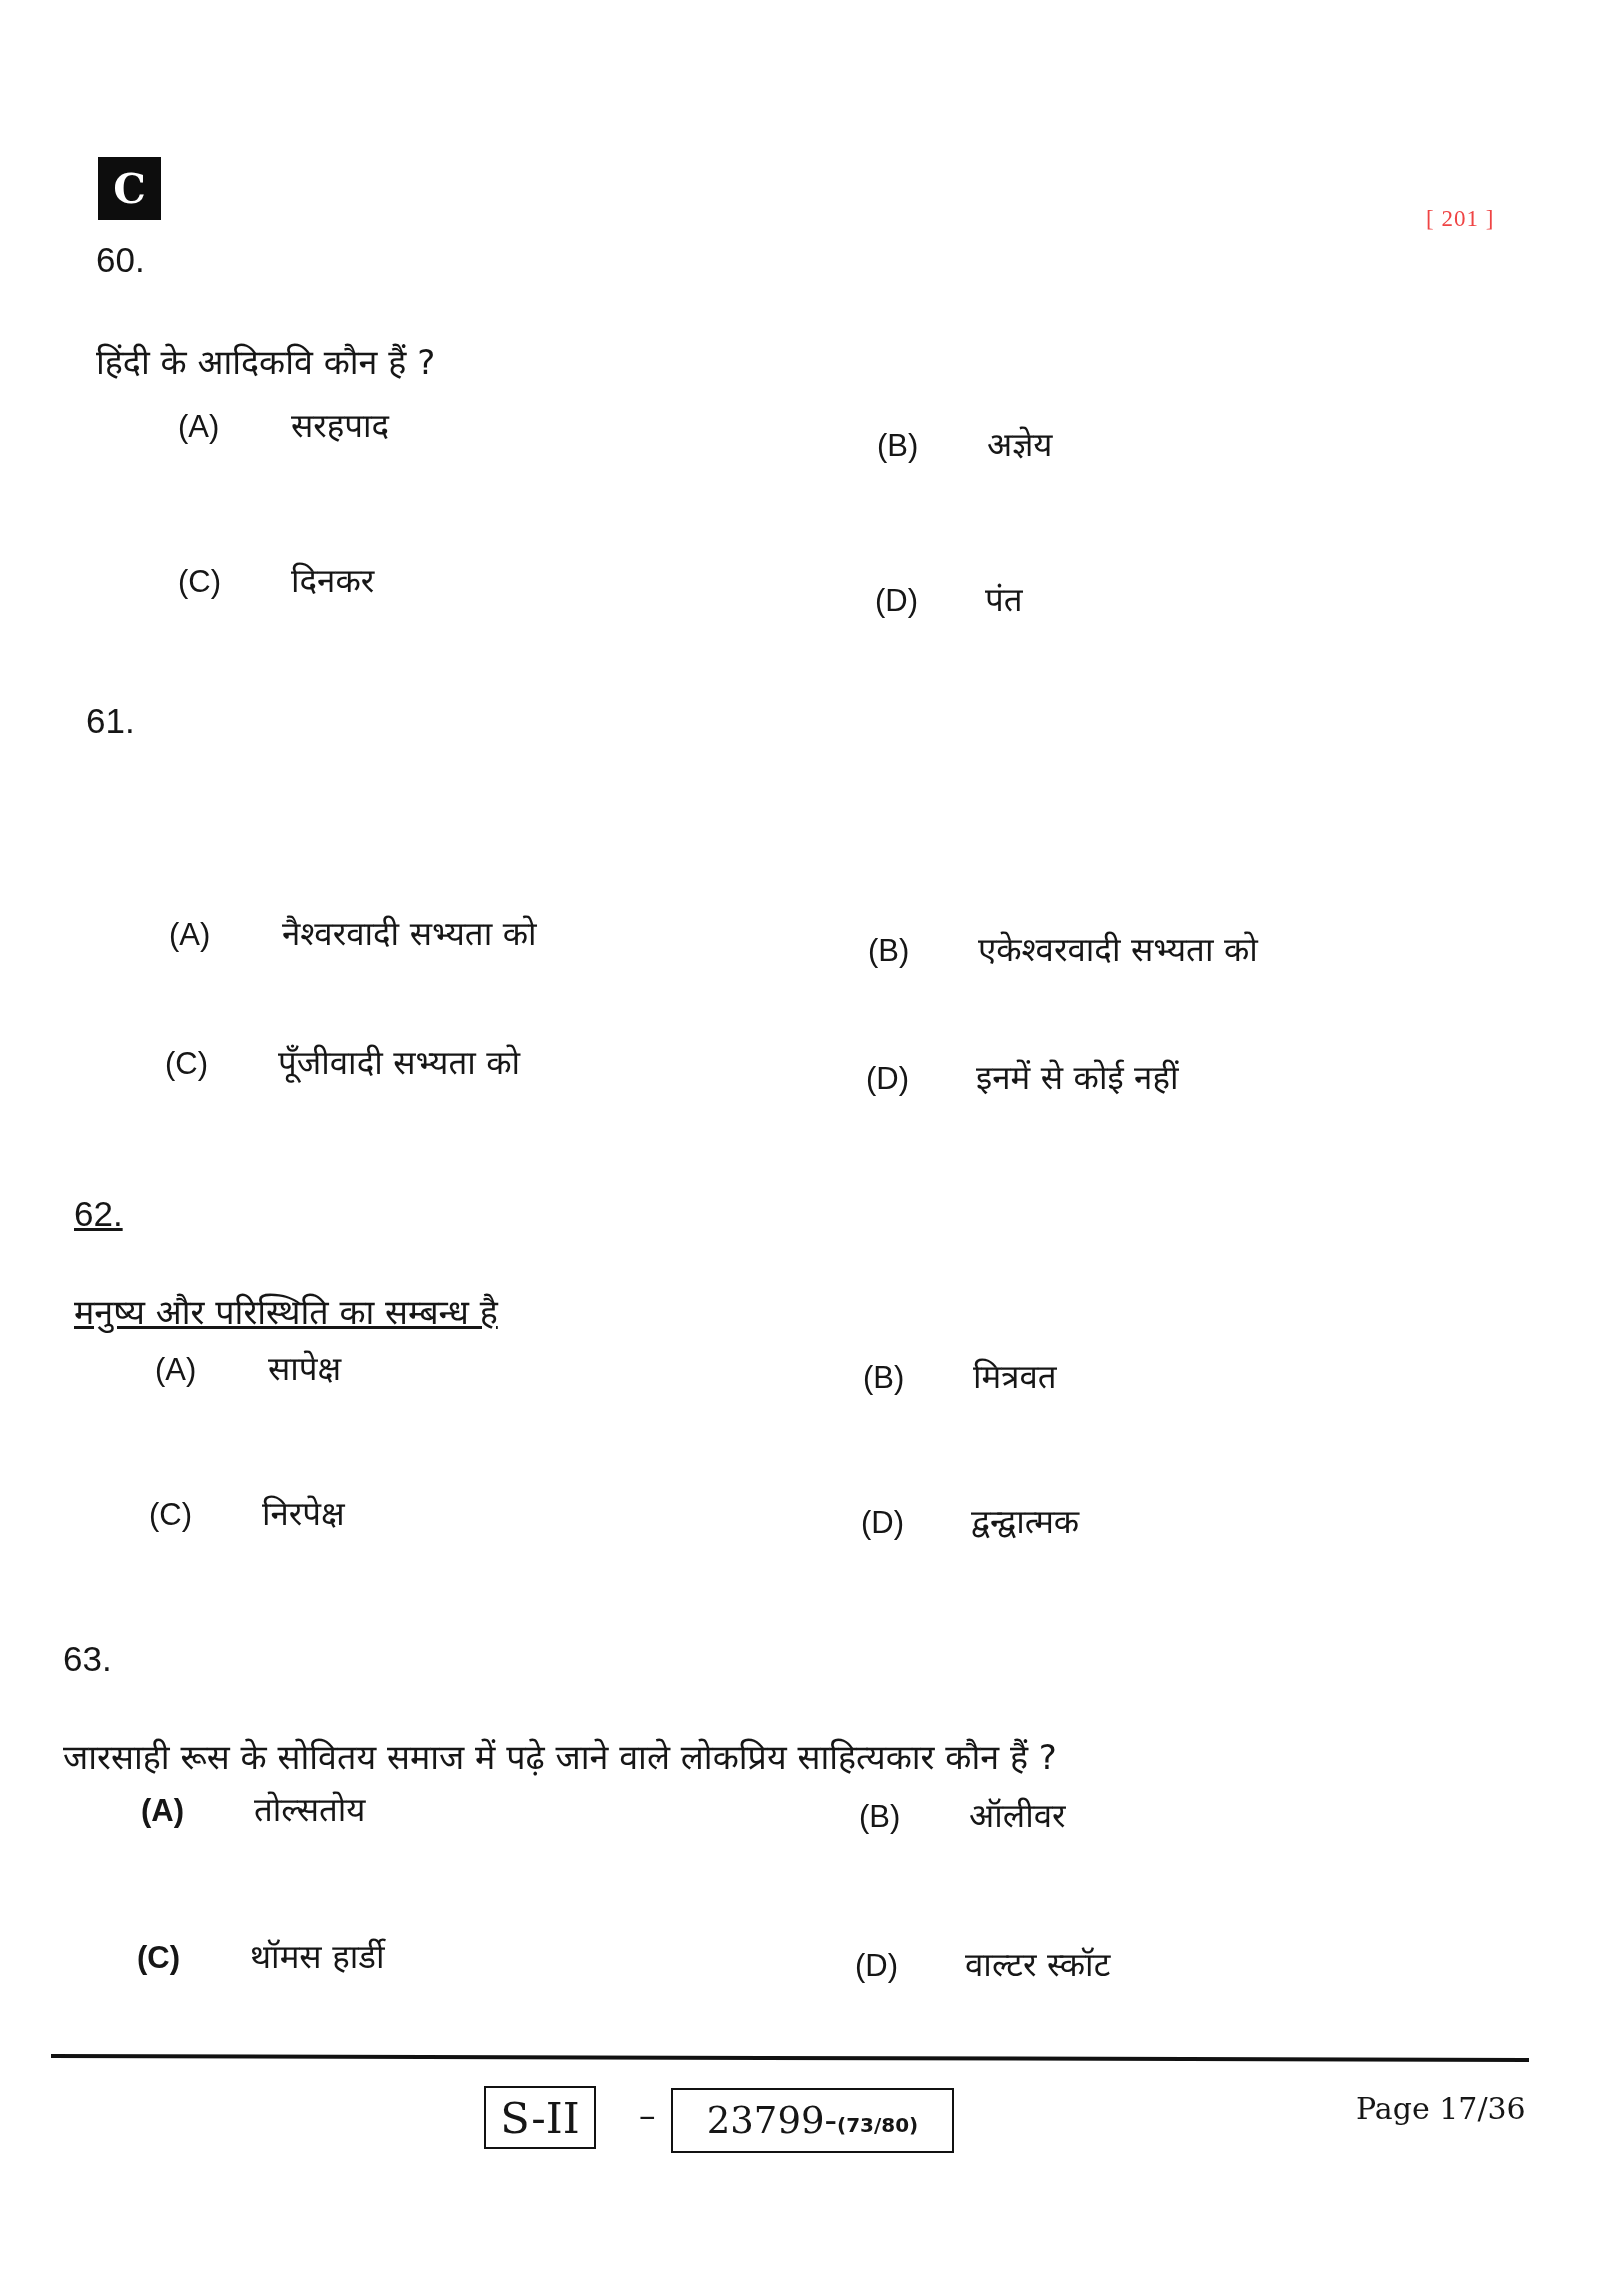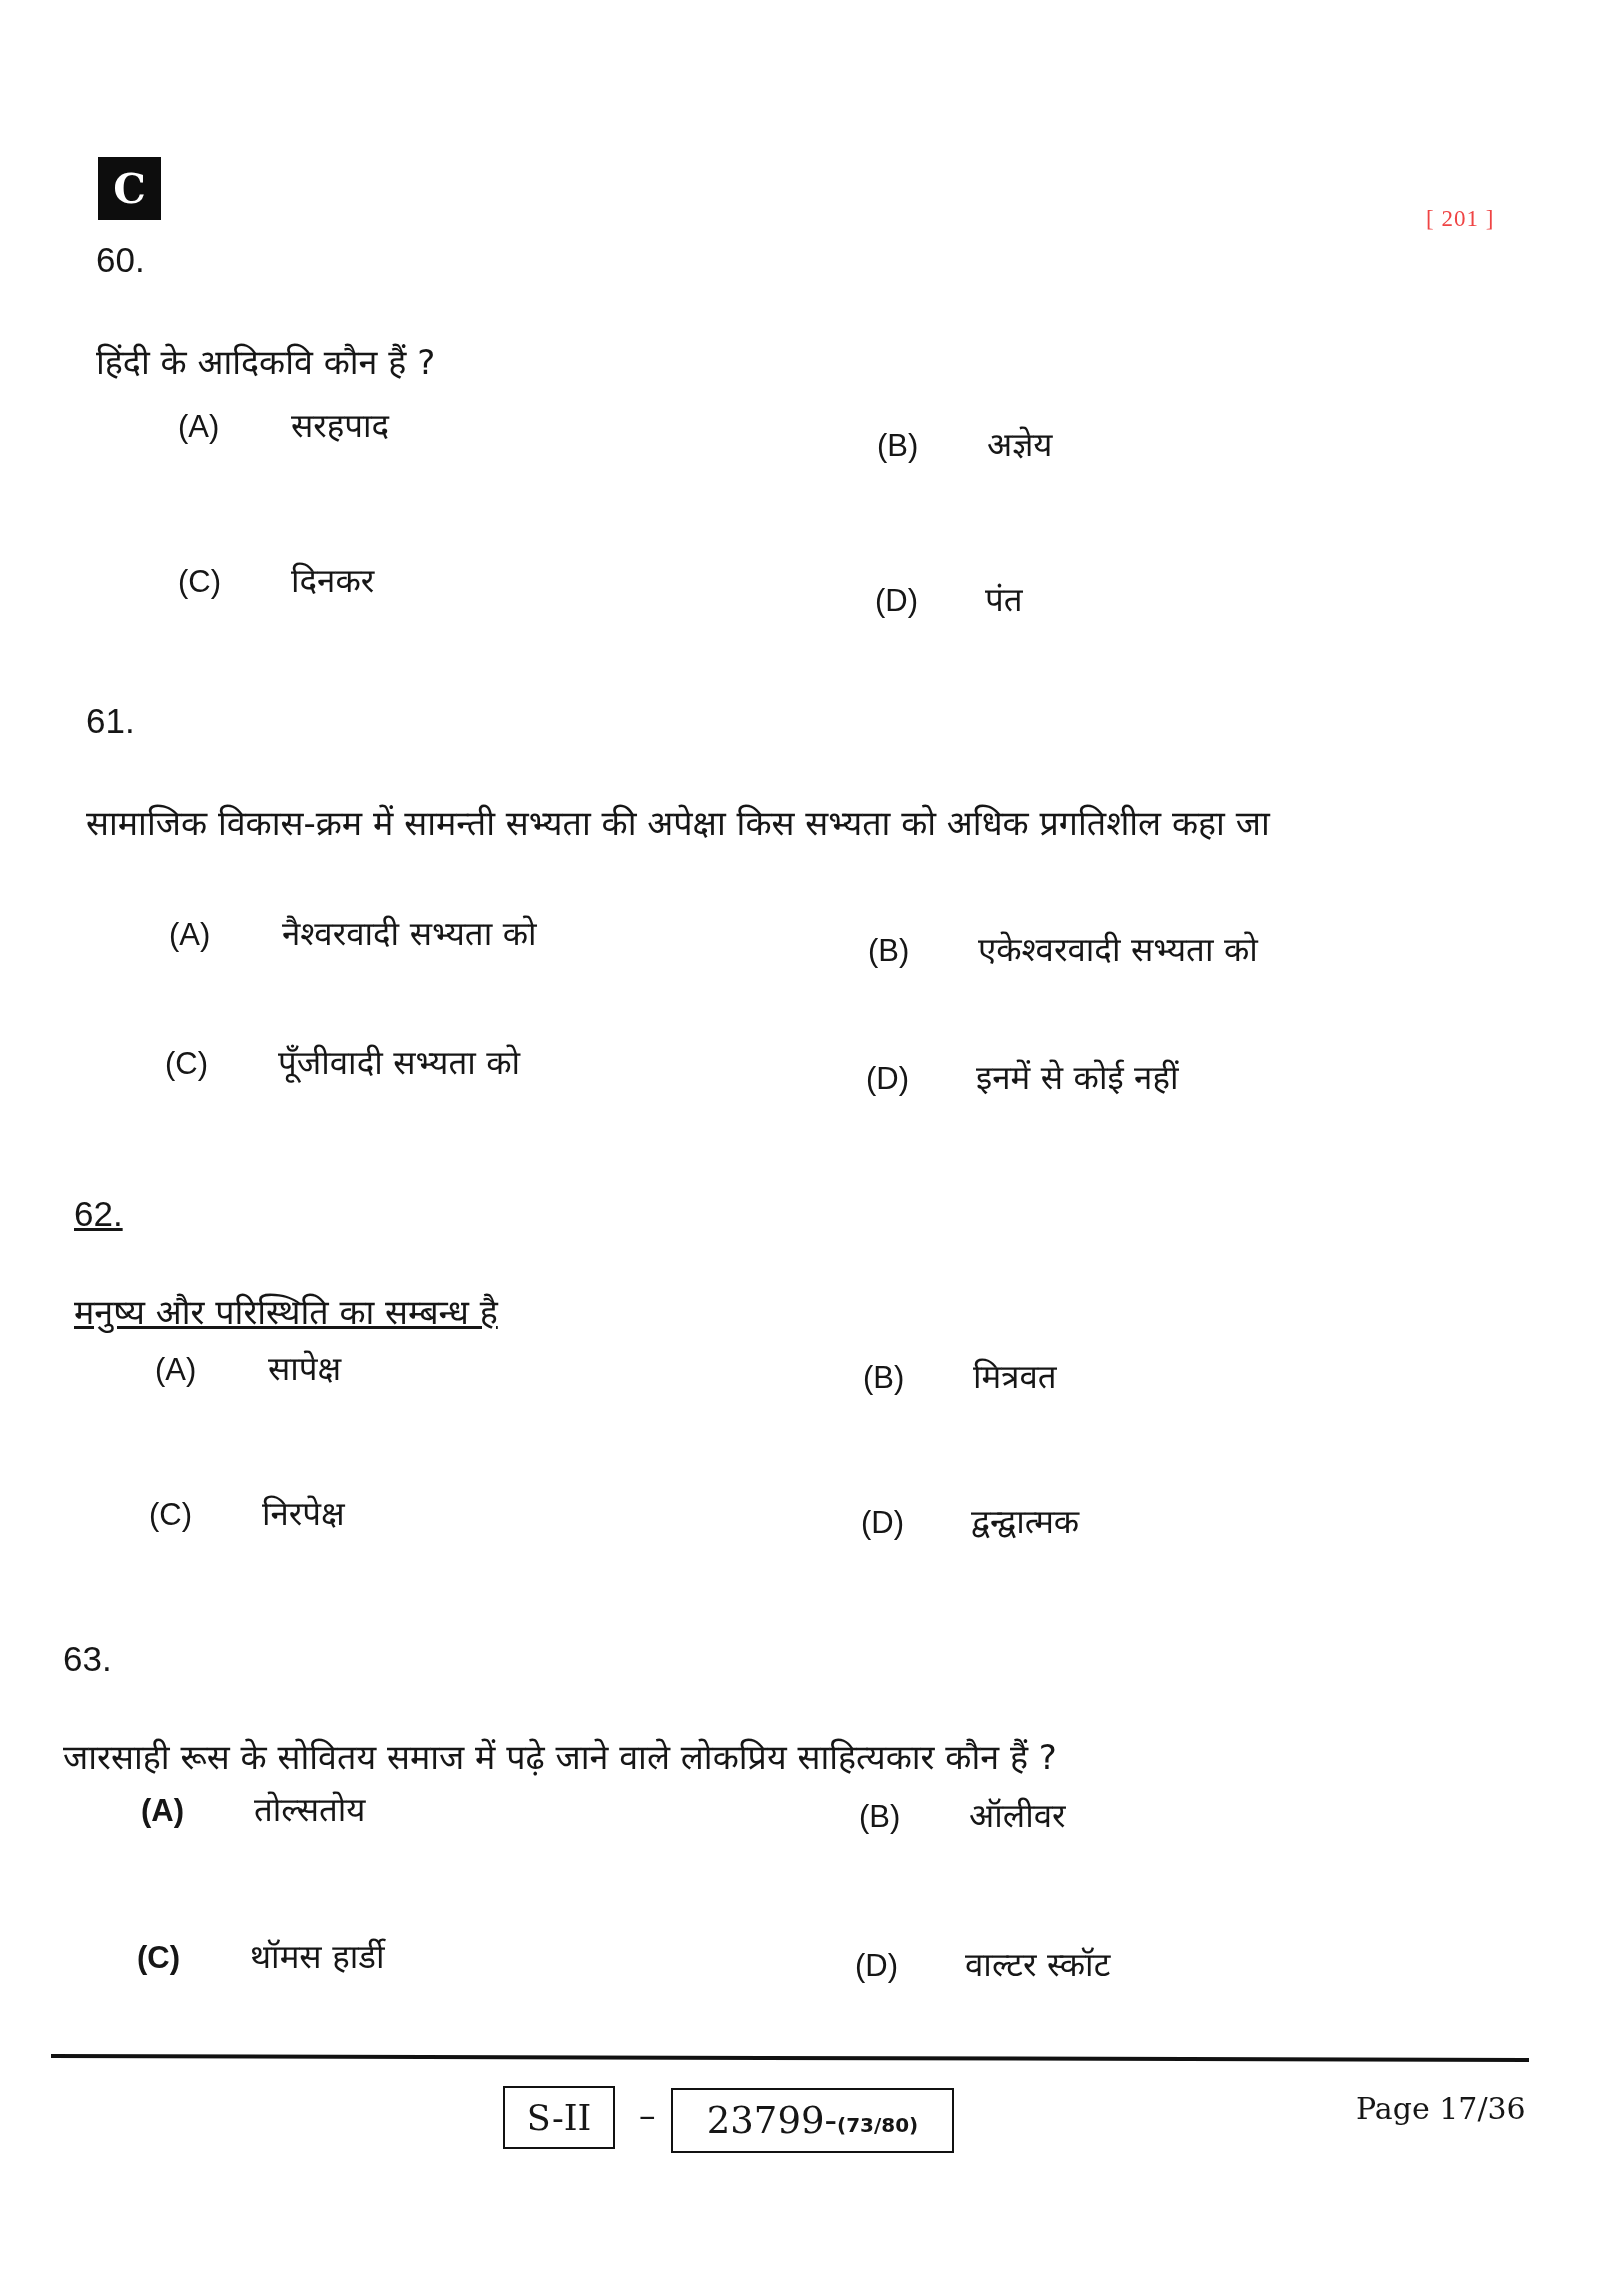--- a/index.html
+++ b/index.html
@@ -27,21 +27,21 @@
   .option { position: absolute; display: flex; align-items: baseline; }
   .option .opt-label { width: 113px; display: inline-block; }
   .footer-rule {
     left: 51px; top: 2056px; width: 1478px; height: 3.9px; background: #111;
     transform: rotate(0.15deg);
   }
   .footer-box {
     position: absolute; border: 2.9px solid #111; background: #fff;
     font-family: "DejaVu Serif", serif; display: flex; align-items: center; justify-content: center;
   }
-  .series-box { left: 503px; top: 2086px; width: 108px; height: 59px; font-size: 35px; }
+  .series-box { left: 484px; top: 2086px; width: 108px; height: 59px; font-size: 43px; }
   .dash { left: 639px; top: 2096px; font-size: 33px; font-family: "DejaVu Serif", serif; }
   .code-box { left: 671px; top: 2088px; width: 279px; height: 61px; font-size: 37px; }
   .code-box .sub { font-family: "DejaVu Sans", sans-serif; font-size: 20px; font-weight: bold; margin-top: 9.8px; }
   .page-num { left: 1356px; top: 2091px; font-family: "DejaVu Serif", serif; font-size: 30px; }
 </style>
 </head>
 <body>
 
 <div class="abs set-badge">
     <span>C</span>
@@ -67,21 +67,20 @@
   <span class="opt-text">दिनकर</span>
 </div>
 <div class="option" style="left:875px; top:576px;">
   <span class="opt-label" style="width:110px">(D)</span>
   <span class="opt-text">पंत</span>
 </div>
 
 <div class="question" style="left:86px; top:701px;">
   <span class="q-num">61.</span>
   <div class="q-body">
-    <span class="q-text">सामाजिक विकास-क्रम में सामन्ती सभ्यता की अपेक्षा किस सभ्यता को अधिक प्रगतिशील कहा जा</span>
   </div>
 </div>
 <div class="option" style="left:169px; top:910px;">
   <span class="opt-label">(A)</span>
   <span class="opt-text">नैश्वरवादी सभ्यता को</span>
 </div>
 <div class="option" style="left:868px; top:926px;">
   <span class="opt-label" style="width:110px">(B)</span>
   <span class="opt-text">एकेश्वरवादी सभ्यता को</span>
 </div>

